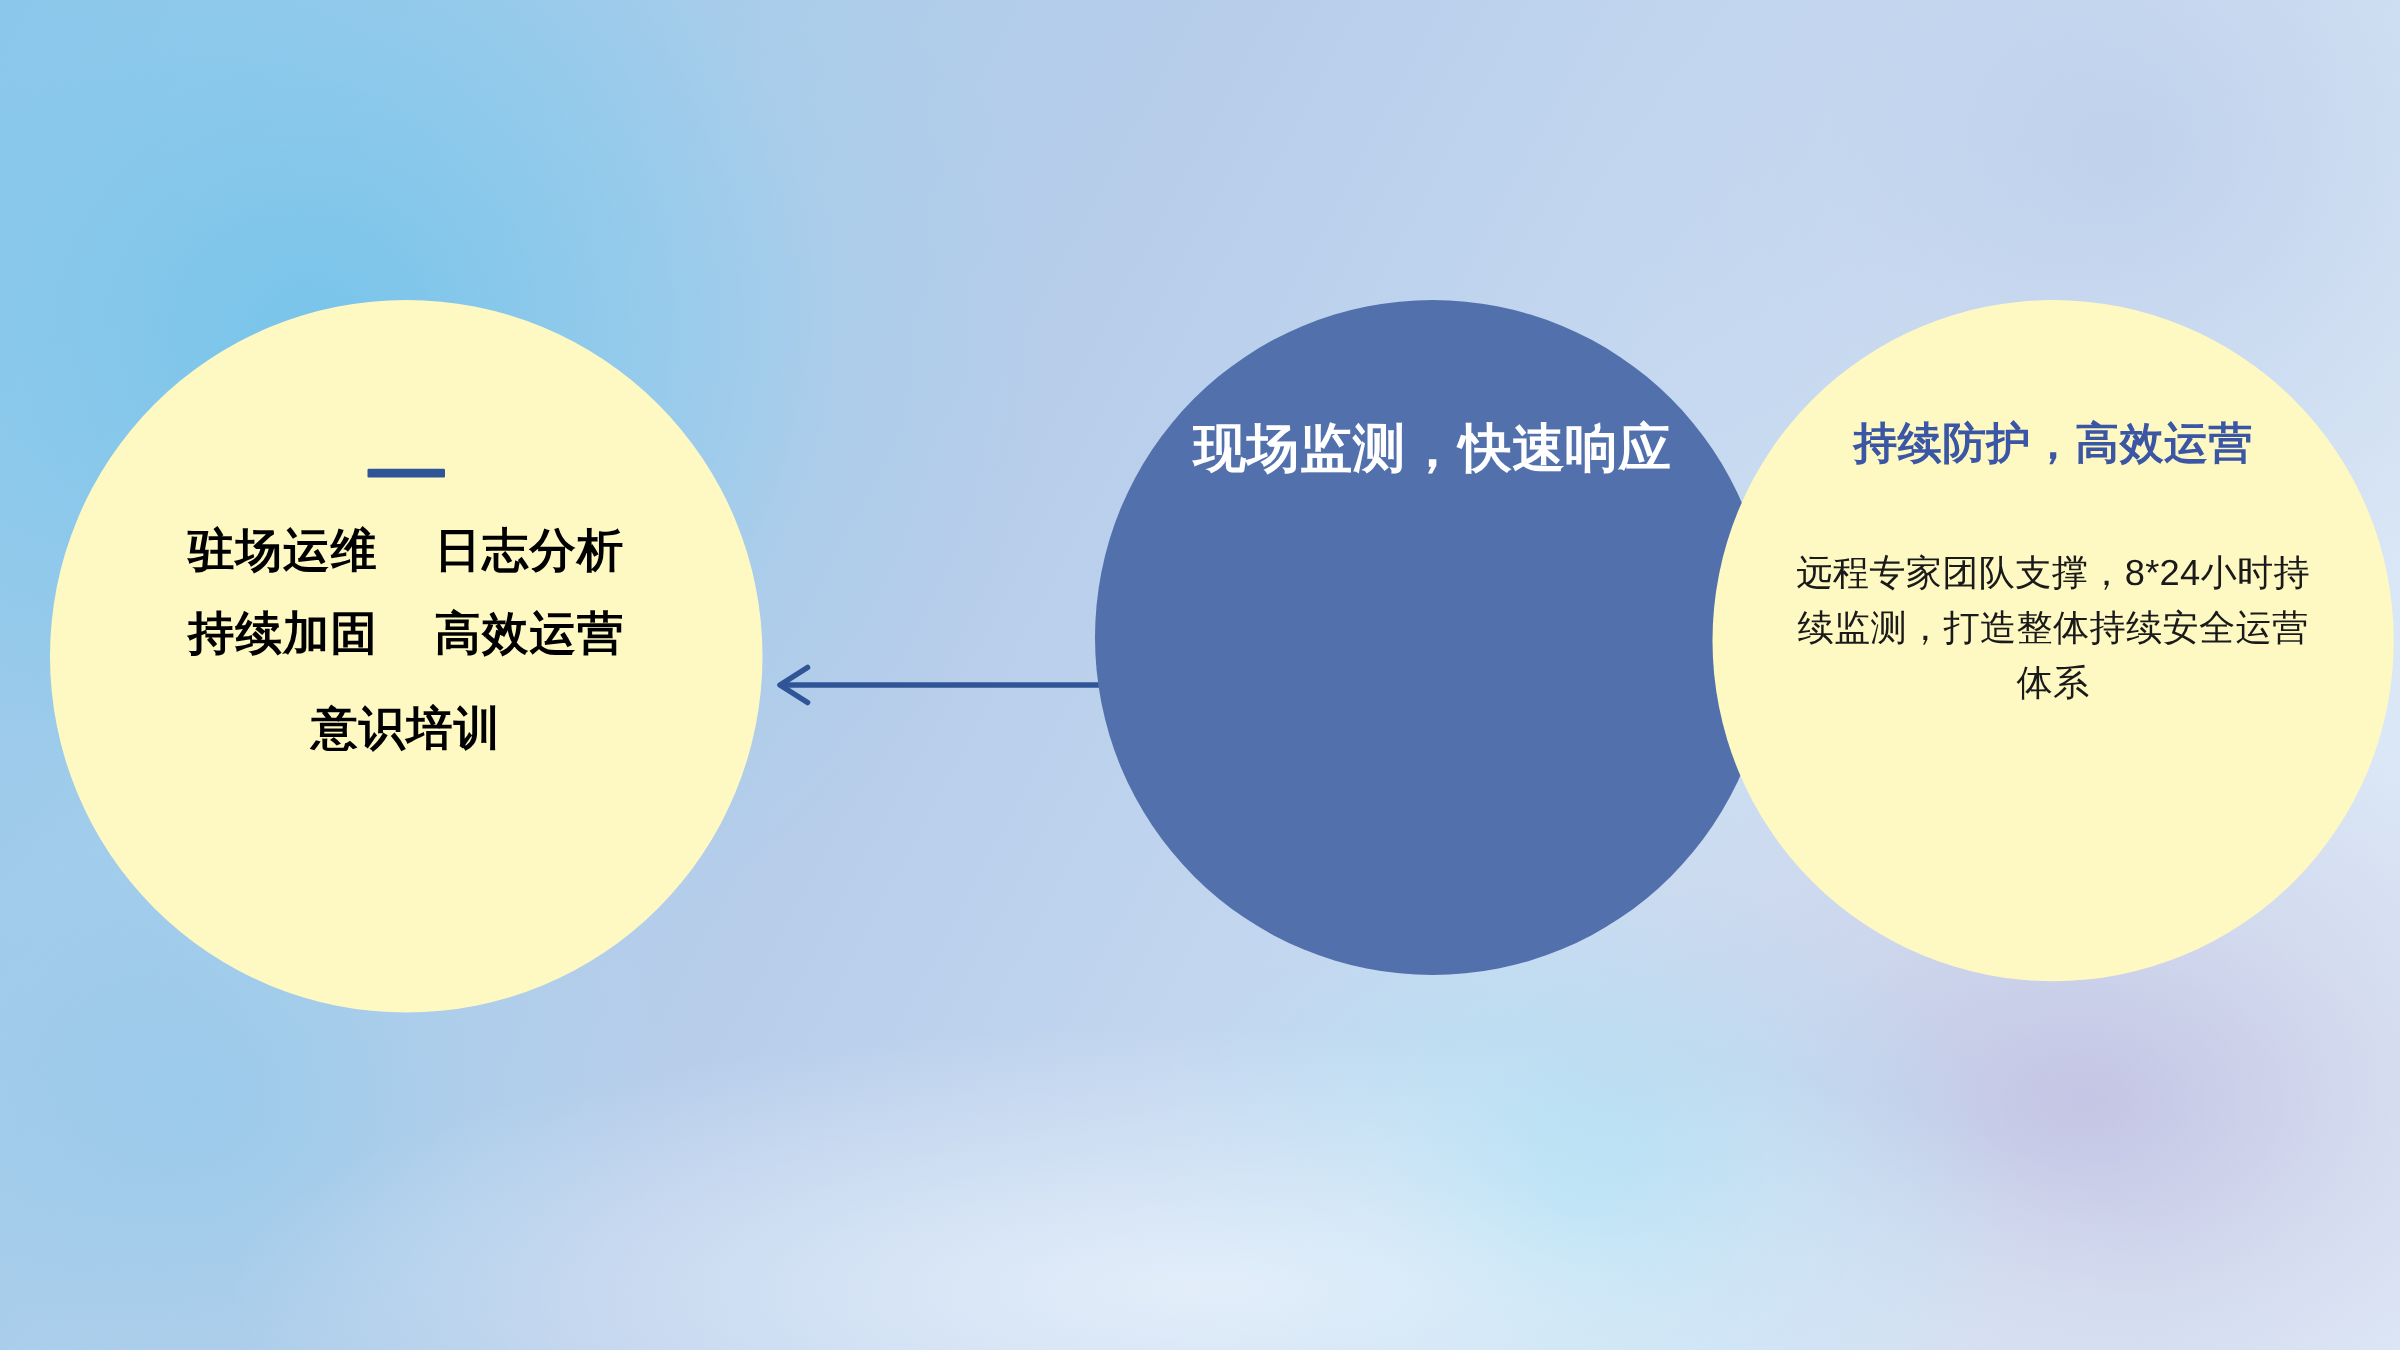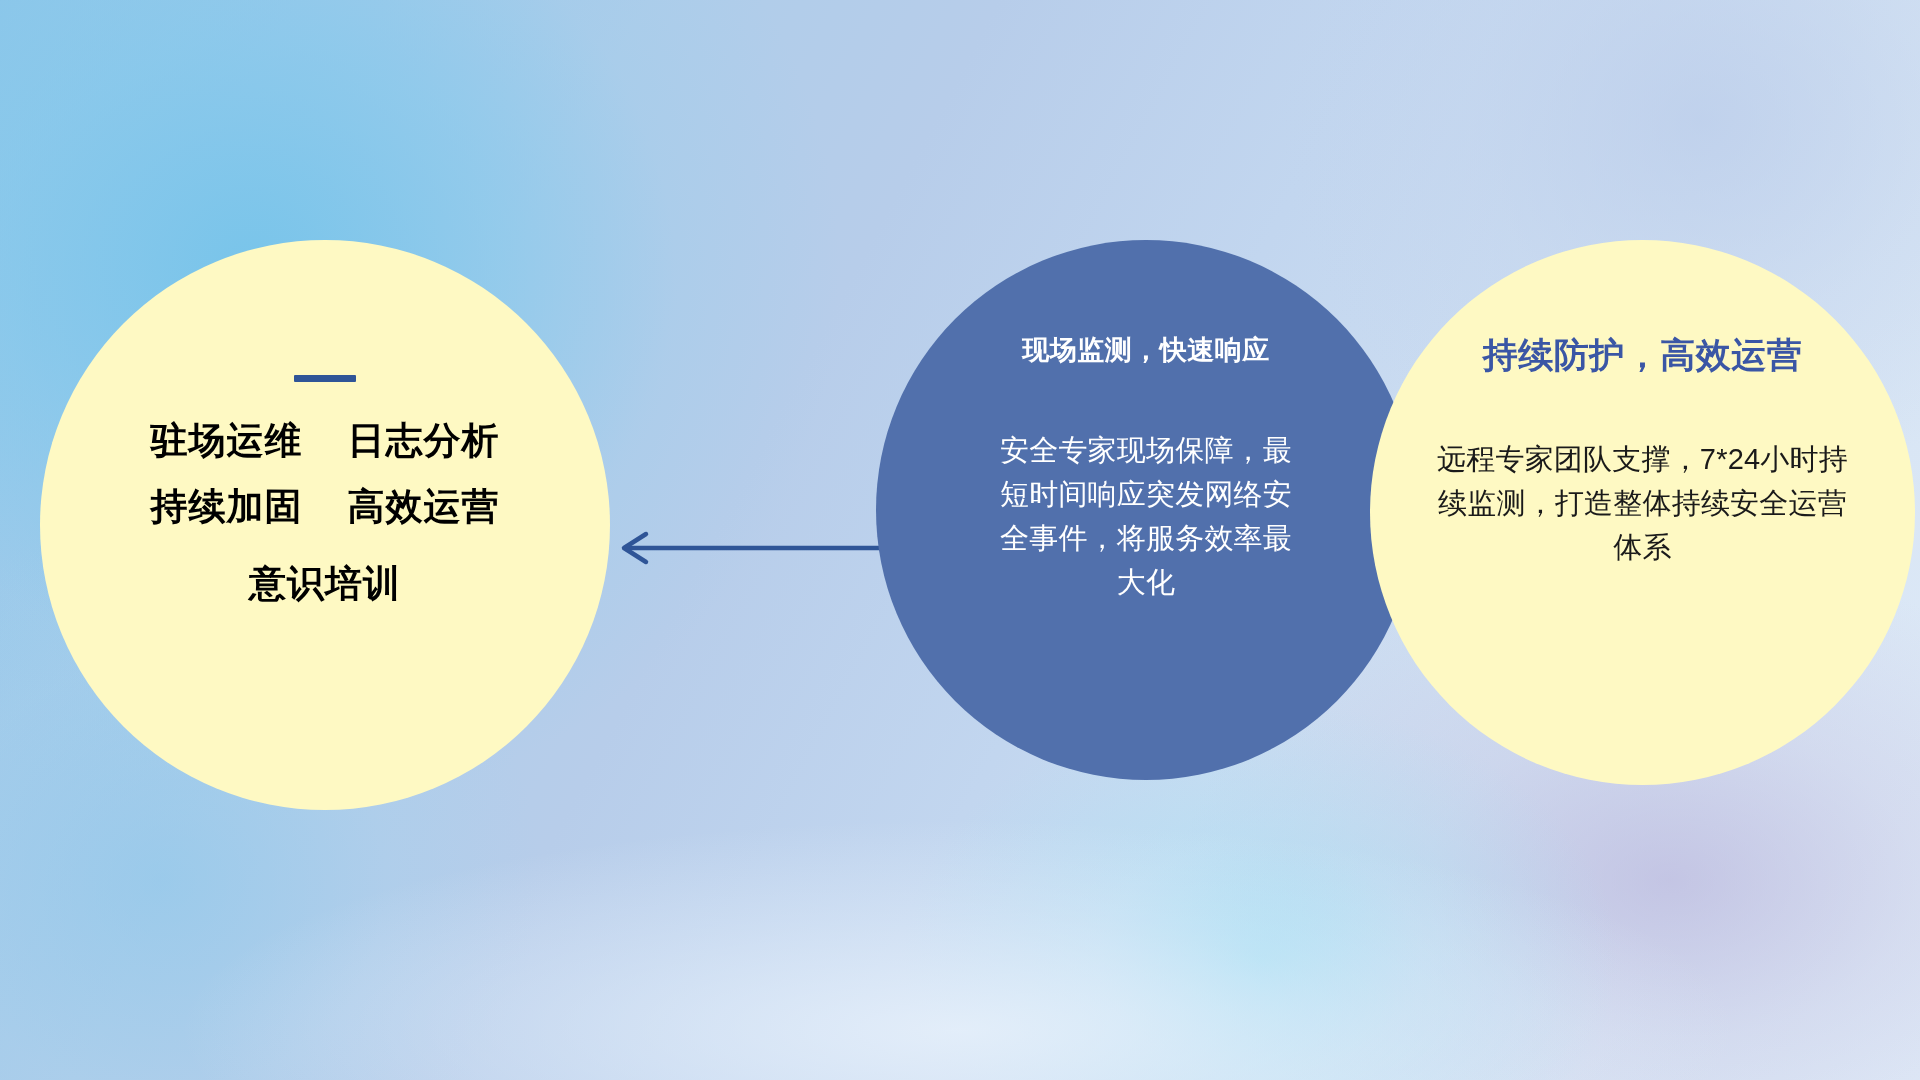--- a/index.html
+++ b/index.html
@@ -152,21 +152,21 @@
     left: 0; top: 0;
     width: 540px; height: 540px;
     box-sizing: border-box;
     padding-top: 96px;
     display: flex;
     flex-direction: column;
     align-items: center;
   }
   #mid-title {
     color: #ffffff;
-    font-size: 27px;
+    font-size: 42px;
     font-weight: bold;
     letter-spacing: 0.5px;
     white-space: pre;
     text-align: center;
     line-height: 1.1;
   }
   #mid-body {
     margin-top: 62px;
     width: 320px;
     color: #ffffff;
@@ -239,24 +239,23 @@
       <div id="left-dash"></div>
       <div class="left-row">驻场运维    日志分析</div>
       <div class="left-row">持续加固    高效运营</div>
       <div class="left-row last">意识培训</div>
     </div>
   </div>
 
   <div class="circle" id="circle-mid">
     <div id="mid-content">
       <div id="mid-title">现场监测，快速响应</div>
-      <div id="mid-body">安全专家现场保障，最短时间响应突发网络安全事件，将服务效率最大化</div>
     </div>
   </div>
 
   <div class="circle circle-white" id="circle-right">
     <div id="right-content">
       <div id="right-title">持续防护，高效运营</div>
-      <div id="right-body">远程专家团队支撑，7*24小时持续监测，打造整体持续安全运营体系</div>
+      <div id="right-body">远程专家团队支撑，8*24小时持续监测，打造整体持续安全运营体系</div>
     </div>
   </div>
 
 </div>
 
 </body></html>

